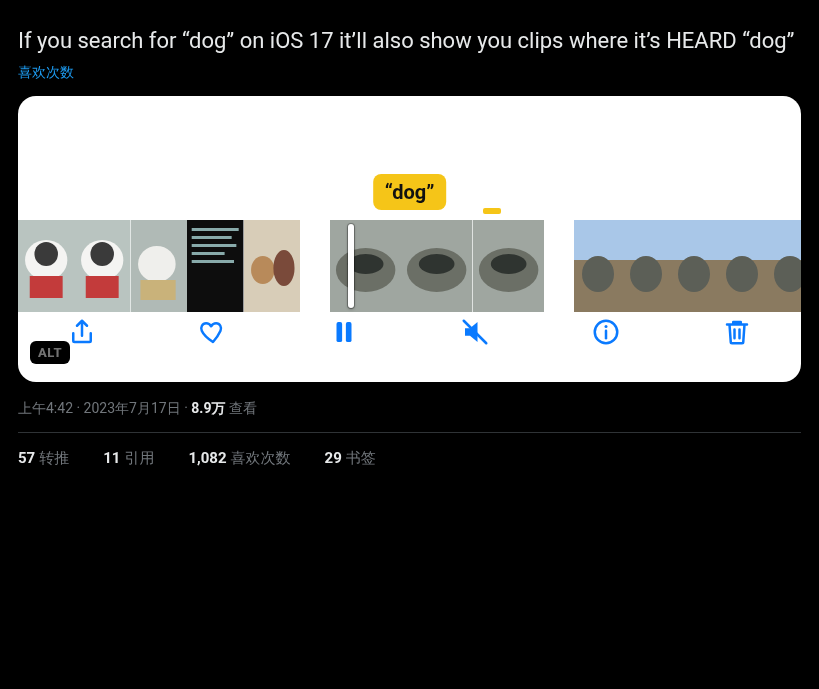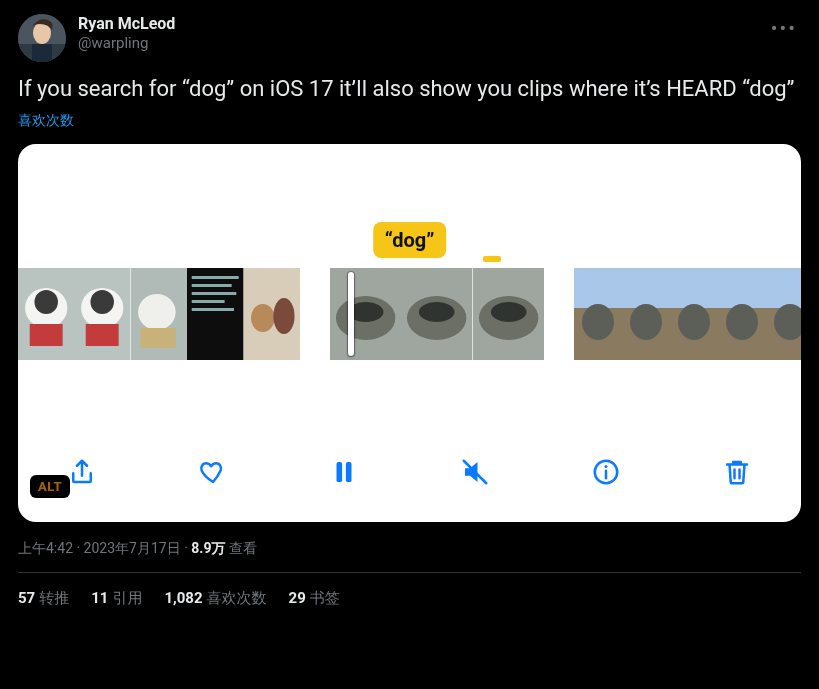--- a/index.html
+++ b/index.html
@@ -62,21 +62,21 @@
     color: #1d9bf0;
     font-size: 14px;
     margin-top: 8px;
   }
   .media-card {
     margin-top: 14px;
     background: #fff;
     border-radius: 18px;
     overflow: hidden;
     position: relative;
-    height: 378px;
+    height: 286px;
   }
   .caption-chip {
     position: absolute;
     top: 78px;
     left: 50%;
     transform: translateX(-50%);
     background: #f5c518;
     color: #111;
     font-weight: 700;
     font-size: 20px;
@@ -140,75 +140,59 @@
     height: 40px;
     display: flex;
     align-items: center;
     justify-content: center;
     color: #0a7aff;
   }
   .tool-btn svg { width: 30px; height: 30px; stroke: currentColor; fill: none; stroke-width: 2; }
   .alt-badge {
     position: absolute;
     left: 12px;
-    bottom: 24px;
+    bottom: 18px;
     background: #000;
-    color: #a16207;
+    color: #737373;
     font-size: 13px;
     font-weight: 800;
     padding: 4px 8px;
     border-radius: 6px;
     letter-spacing: 0.5px;
   }
   .meta-line {
     margin-top: 18px;
     color: #71767b;
     font-size: 14px;
   }
   .meta-line .dot::before { content: " · "; }
   .meta-line .views-count { color: #e7e9ea; font-weight: 700; }
   .divider {
     border: none;
     border-top: 1px solid #2f3336;
     margin: 14px 0 0 0;
   }
   .stats-row {
     display: flex;
-    gap: 22px;
+    gap: 34px;
     padding: 16px 0 0 0;
     font-size: 15px;
     color: #71767b;
   }
   .stat .count {
     color: #e7e9ea;
     font-weight: 700;
     margin-right: 4px;
   }
 </style>
 </head>
 <body>
 
 <div class="tweet">
 
-  <div class="header-row">
-    <div class="avatar">
-      <svg viewBox="0 0 48 48" width="48" height="48">
-        <rect width="48" height="48" fill="#4a5560"></rect>
-        <rect x="0" y="30" width="48" height="18" fill="#2e3a42"></rect>
-        <ellipse cx="24" cy="19" rx="9" ry="11" fill="#e8c7a8"></ellipse>
-        <path d="M14 13 Q20 3 30 6 Q36 8 34 16 Q30 10 22 10 Q16 10 14 13" fill="#3a2b20"></path>
-        <rect x="14" y="30" width="20" height="18" fill="#1a2a38"></rect>
-      </svg>
-    </div>
-    <div class="names">
-      <div class="display-name">Ryan McLeod</div>
-      <div class="handle">@warpling</div>
-    </div>
-    <div class="more">•••</div>
-  </div>
 
   <div class="tweet-text">If you search for “dog” on iOS 17 it’ll also show you clips where it’s HEARD “dog”</div>
 
   <div class="translate">喜欢次数</div>
 
   <div class="media-card">
     <div class="caption-chip">“dog”</div>
     <div class="play-marker"></div>
 
     <div class="film-row">

